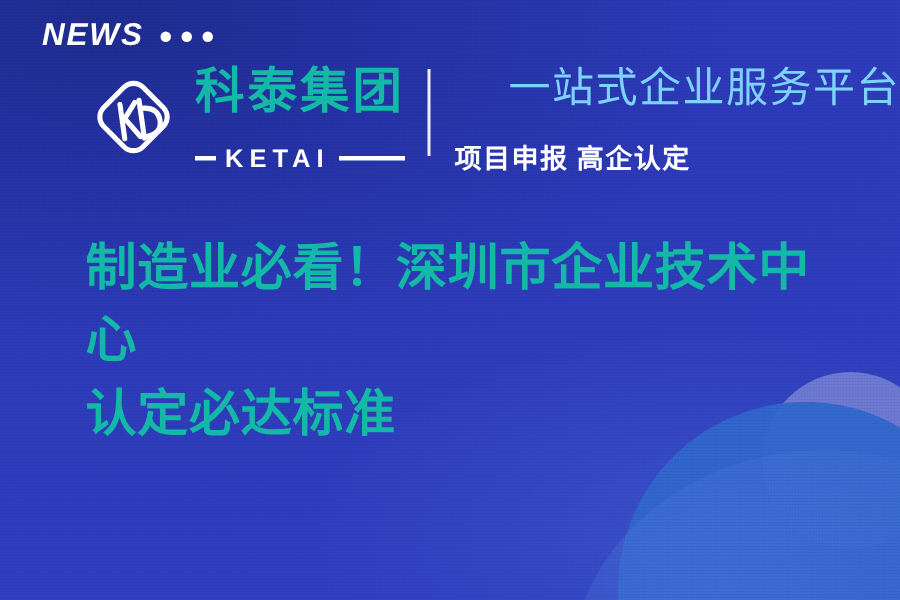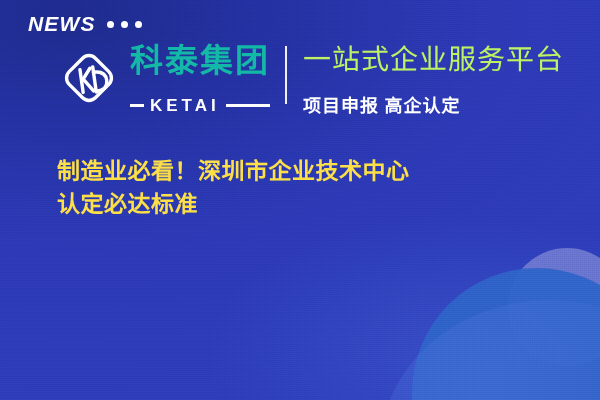--- a/index.html
+++ b/index.html
@@ -163,47 +163,48 @@
     z-index: 5;
   }
   
   .tagline {
     position: absolute;
     left: 303px;
     top: 43px;
     z-index: 5;
   }
   .tagline-main {
-    color: #bef264;
+    color: #7dd3fc;
     font-size: 28px;
     font-weight: 400;
     letter-spacing: 1px;
     line-height: 1.18;
     white-space: nowrap;
     font-family: Liberation Serif, serif;
+    margin-left: 36px;
   }
   .tagline-sub {
     color: #ffffff;
     font-size: 18px;
     font-weight: 700;
     letter-spacing: 1px;
     line-height: 1.3;
     margin-top: 19px;
     white-space: nowrap;
     font-family: Liberation Serif, serif;
   }
   
   .headline {
     position: absolute;
     left: 57px;
     top: 155px;
     width: 510px;
     z-index: 5;
-    color: #fde047;
-    font-size: 23px;
+    color: #14b8a6;
+    font-size: 34px;
     font-weight: 700;
     line-height: 1.42;
     letter-spacing: 0.5px;
   }
   .headline span { display: block; }
 </style>
 </head>
 <body>
 
 <div id="banner">

